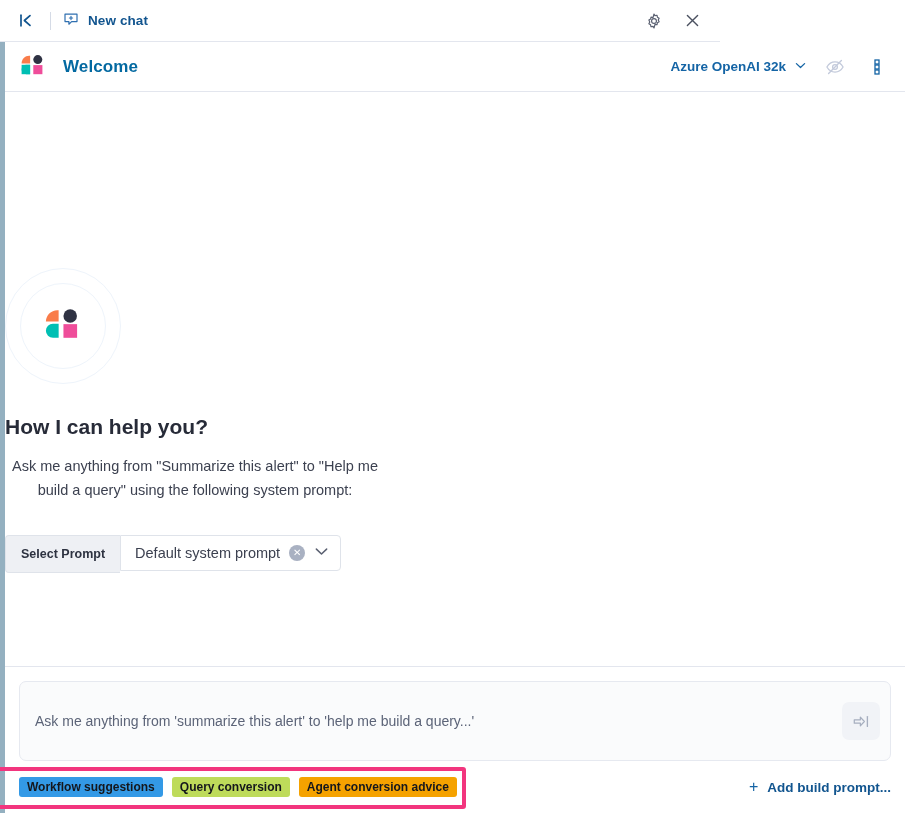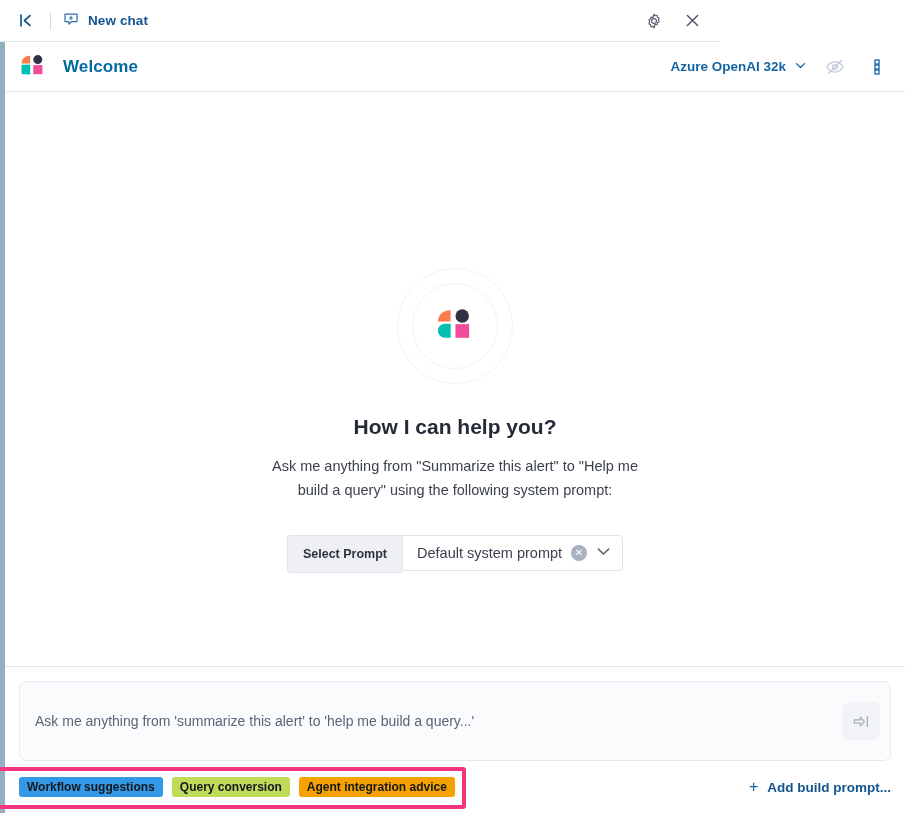--- a/index.html
+++ b/index.html
@@ -76,21 +76,21 @@
   .model-select {
     display: flex; align-items: center; gap: 8px; cursor: pointer;
   }
   .model-select .mtext {
     color: #1464a5; font-size: 13.5px; font-weight: bold;
   }
 
   
   .hero {
     flex: 1 1 auto;
-    display: flex; flex-direction: column; align-items: center;
+    display: flex; flex-direction: column; align-items: flex-start;
     padding-top: 176px;
   }
   .logo-rings {
     width: 116px; height: 116px; border-radius: 50%;
     border: 1px solid #eef4fb;
     display: flex; align-items: center; justify-content: center;
   }
   .logo-rings-inner {
     width: 86px; height: 86px; border-radius: 50%;
     border: 1px solid #eef4fb;
@@ -319,21 +319,21 @@
     <div class="quick-bar">
       <div class="annotation" style="border-color: rgb(242, 53, 126);"></div>
       <div class="chips">
         <div class="chip" style="background: rgb(51, 153, 230);">
           <span>Workflow suggestions</span>
         </div>
         <div class="chip" style="background: rgb(190, 219, 90);">
           <span>Query conversion</span>
         </div>
         <div class="chip" style="background: rgb(245, 162, 0);">
-          <span>Agent integration advice</span>
+          <span>Agent conversion advice</span>
         </div>
       </div>
       <div class="add-quick">
         <span class="add-plus">+</span>
         <span>Add build prompt...</span>
       </div>
     </div>
 
   </div>
 </div>

